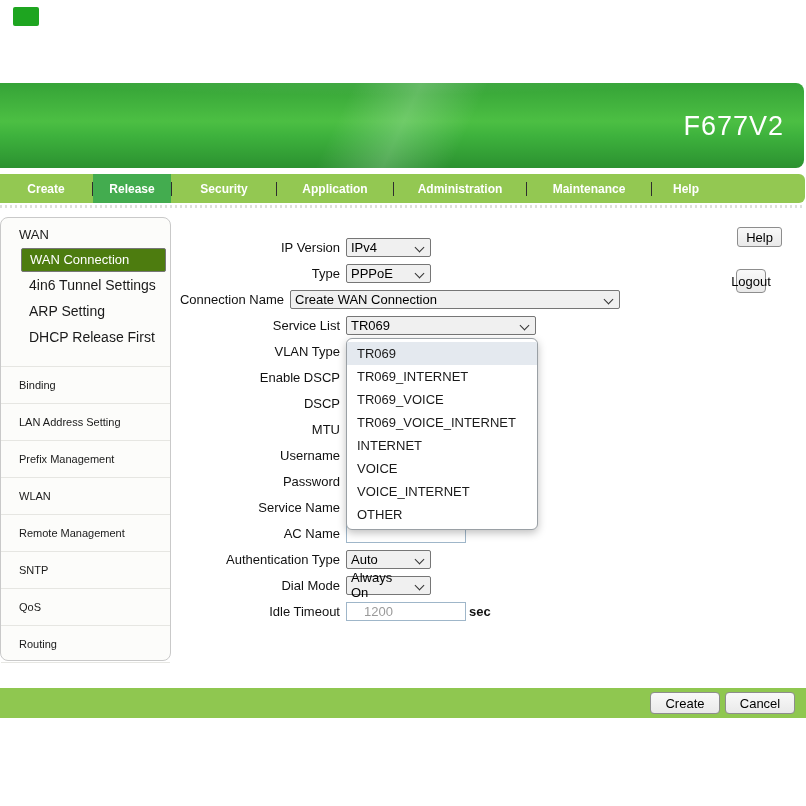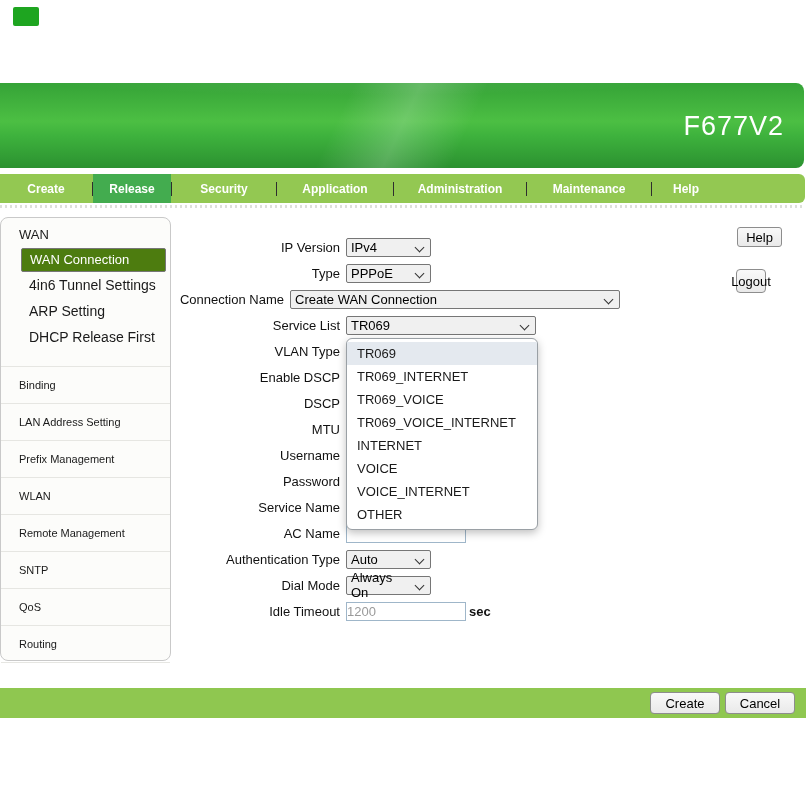--- a/index.html
+++ b/index.html
@@ -47,21 +47,21 @@
   .form{position:absolute;left:0;top:234px;width:620px;}
   .row{display:flex;align-items:center;height:26px;}
   .lbl{width:340px;text-align:right;font-size:13px;color:#111;white-space:nowrap;}
   .ctrl{margin-left:6px;display:flex;align-items:center;}
   .sel{position:relative;height:19px;background:#f0f0f0;border:1px solid #767676;border-radius:2px;
     box-sizing:border-box;display:flex;align-items:center;padding:0 18px 0 4px;font-size:13px;color:#000;cursor:pointer;}
   .sel .chev{position:absolute;right:7px;top:5px;width:6px;height:6px;border-right:1.6px solid #333;
     border-bottom:1.6px solid #333;transform:rotate(45deg);}
   .w85{width:85px}.w190{width:190px}.w330{width:330px}
   .inp{height:19px;width:120px;border:1px solid #9fb6c9;box-sizing:border-box;font-size:13px;
-    font-family:"Liberation Sans",sans-serif;padding:0 0;color:#000;}
+    font-family:"Liberation Sans",sans-serif;padding:0 17px;color:#000;}
   .inp.dim{color:#9a9a9a;}
   .suffix{font-size:13px;font-weight:bold;color:#111;margin-left:3px;}
 
   
   .dd{position:absolute;left:346px;top:338px;width:190px;background:#fff;border:1px solid #9aa0a5;
     border-radius:6px;box-shadow:0 3px 9px rgba(0,0,0,.25);padding:3px 0;z-index:5;}
   .dd-item{height:23px;line-height:23px;padding-left:10px;font-size:13px;color:#1a1a1a;cursor:pointer;}
   .dd-item.hl{background:#e4e9ef;}
 
   

